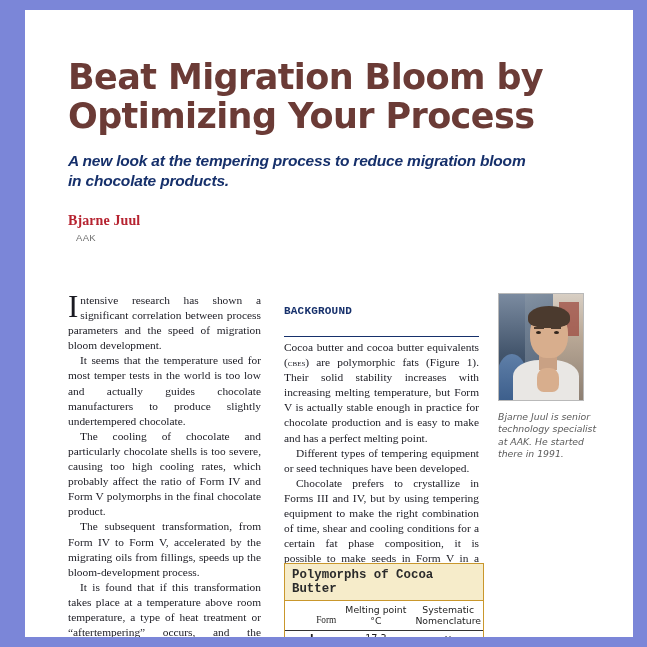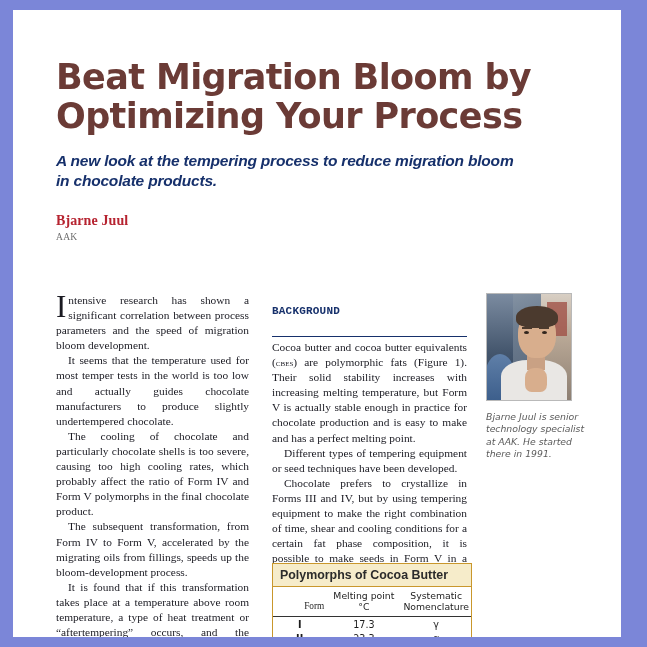--- a/index.html
+++ b/index.html
@@ -18,21 +18,21 @@
   #page-frame {
     position: absolute;
     left: 0; top: 0;
     width: 647px;
     height: 647px;
     background: #7b86d8;
     box-sizing: border-box;
   }
   #page-sheet {
     position: absolute;
-    left: 13px;
+    left: 25px;
     top: 10px;
     width: 608px;
     height: 627px;
     background: #ffffff;
     overflow: hidden;
   }
 
   
   #masthead {
     position: absolute;
@@ -63,24 +63,24 @@
   }
   .byline-name {
     font-family: "Liberation Serif", serif;
     font-weight: bold;
     font-size: 14px;
     color: #b62330;
     margin: 22px 0 0 0;
     letter-spacing: 0.1px;
   }
   .byline-org {
-    font-family: Liberation Serif, serif;
+    font-family: Liberation Sans, sans-serif;
     font-size: 9.5px;
     color: #6e6e6e;
-    margin: 3px 0 0 0;
+    margin: 3px 0 0 8px;
     letter-spacing: 0.3px;
   }
 
   
   #body-area {
     position: absolute;
     left: 43px;
     top: 283px;
     width: 565px;
     height: 360px;
@@ -200,21 +200,21 @@
     position: absolute;
     left: 216px;
     top: 270px;
     width: 200px;
     border: 1.4px solid #c9972c;
     box-sizing: border-box;
     background: #ffffff;
   }
   .tbl-title {
     background: #f6ecca;
-    font-family: Liberation Sans, sans-serif;
+    font-family: Liberation Mono, monospace;
     font-weight: bold;
     font-size: 12.4px;
     color: #2b2b2b;
     padding: 4px 7px 4px 7px;
     border-bottom: 1.4px solid #c9972c;
   }
   table.polytable {
     width: 100%;
     border-collapse: collapse;
     font-family: "DejaVu Sans", sans-serif;

